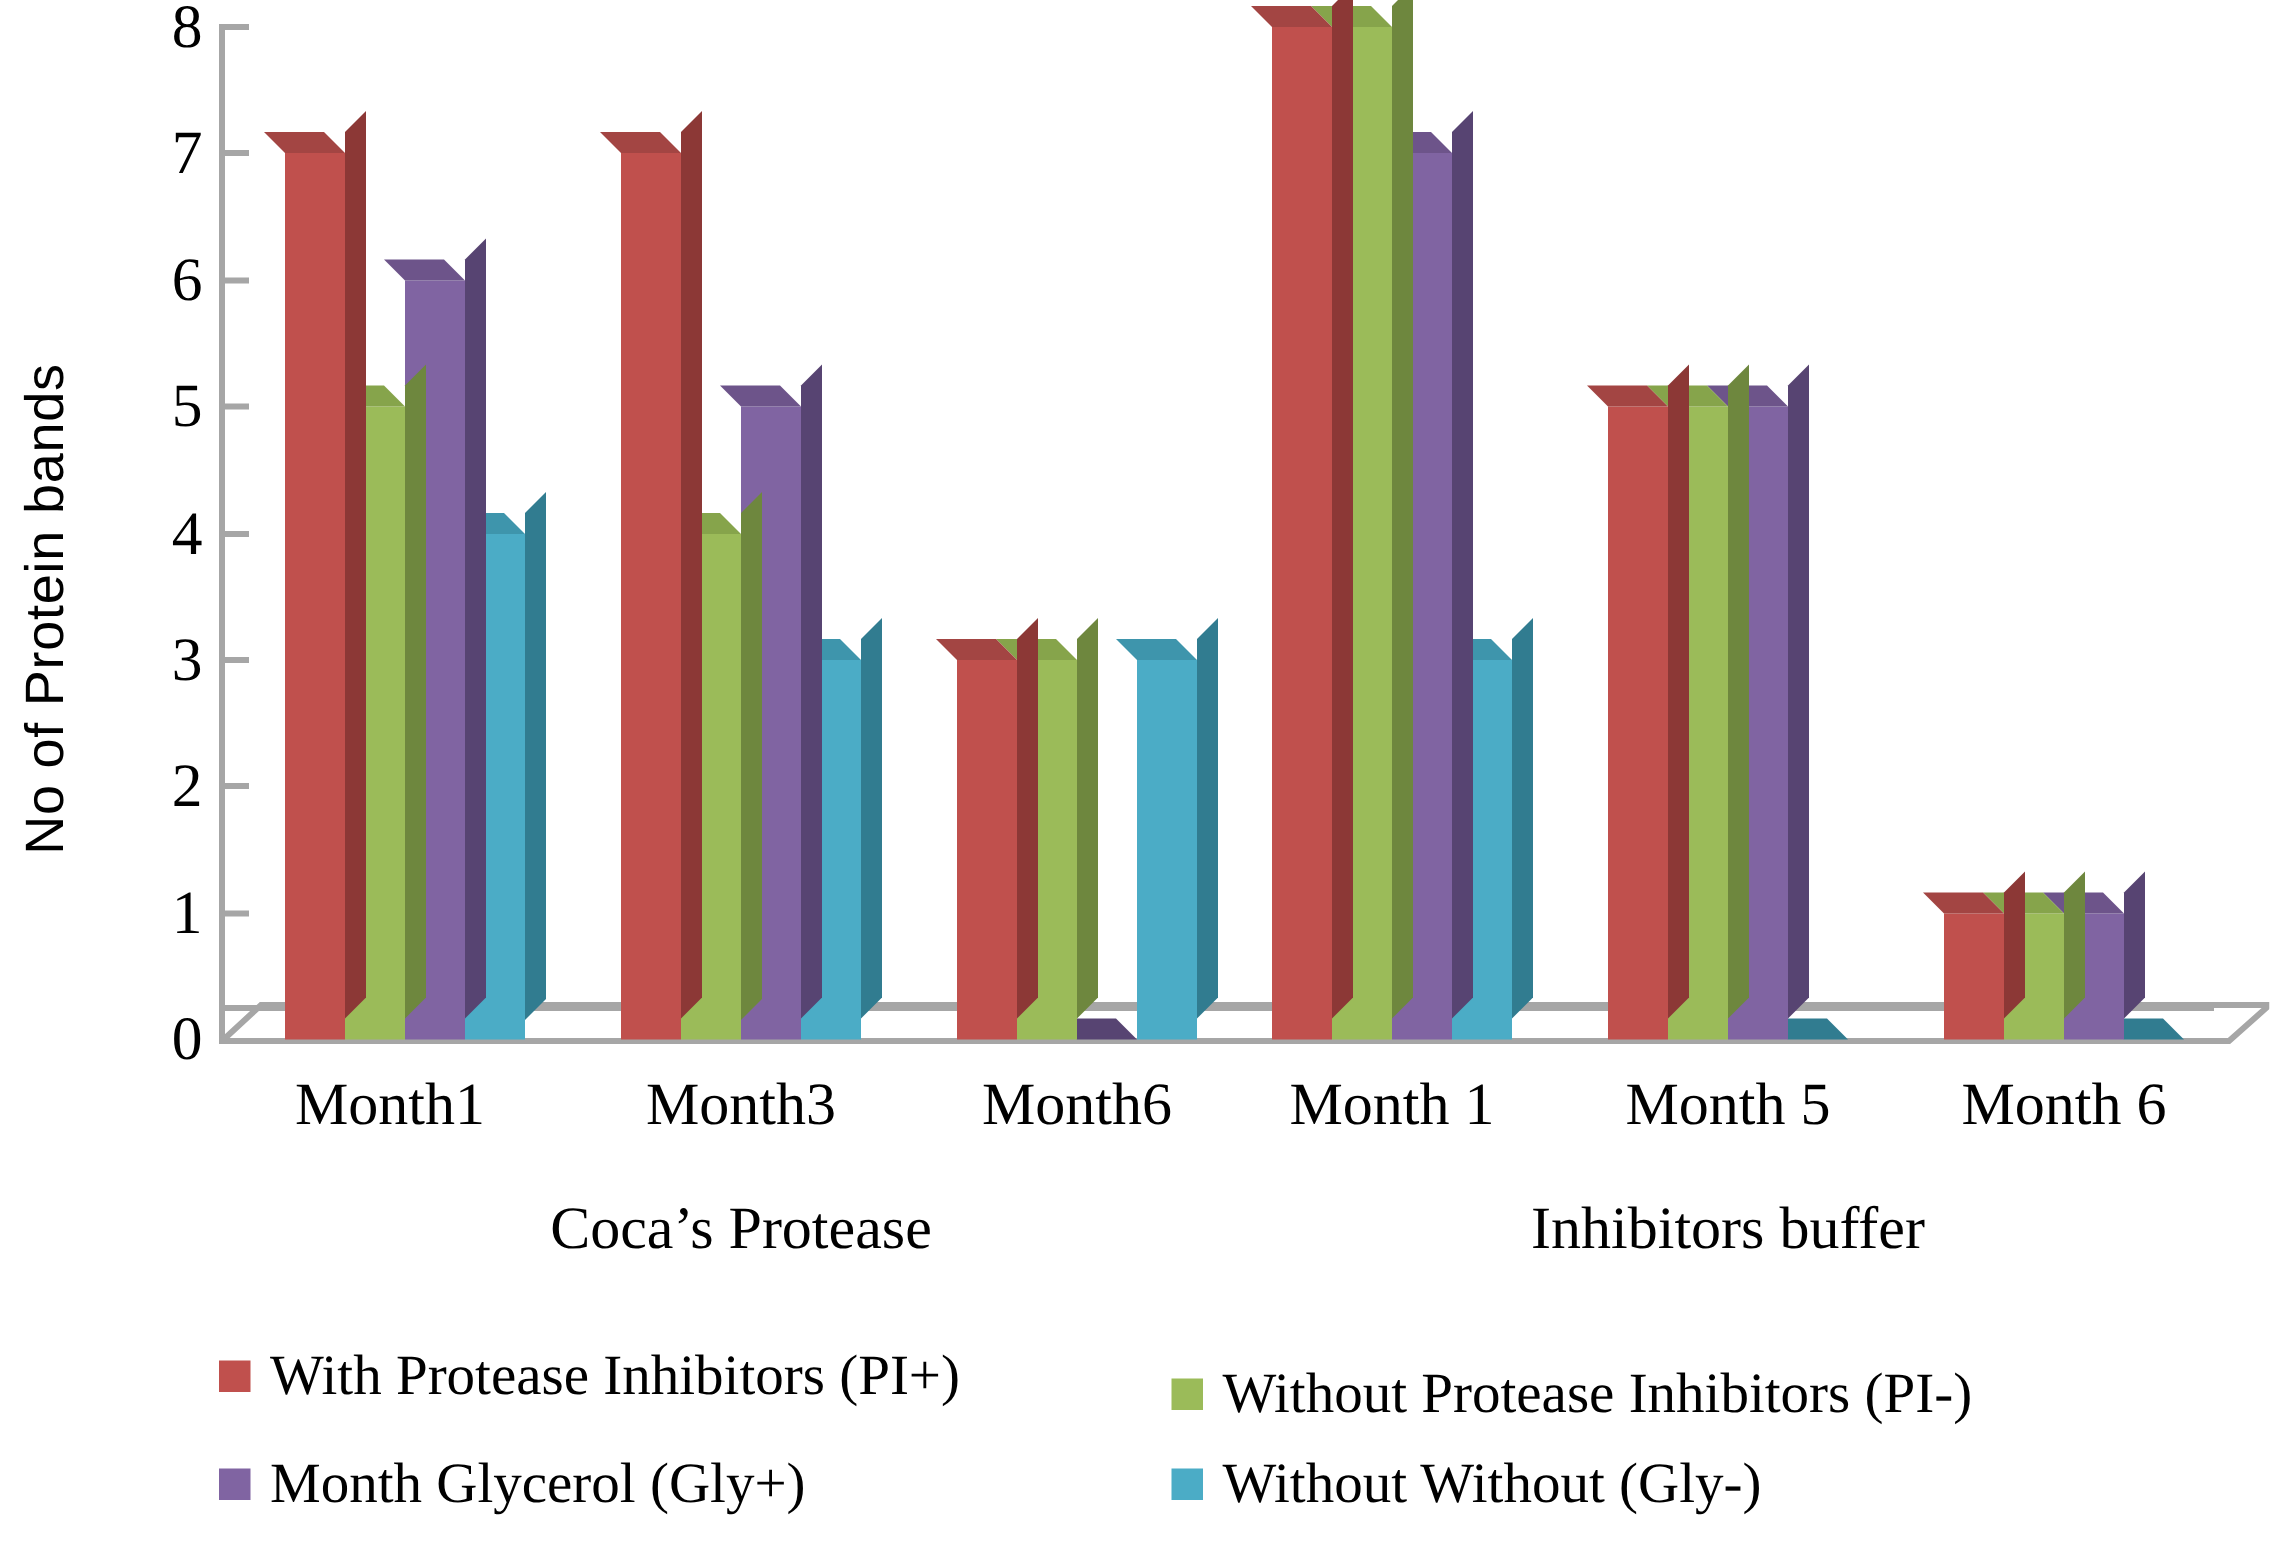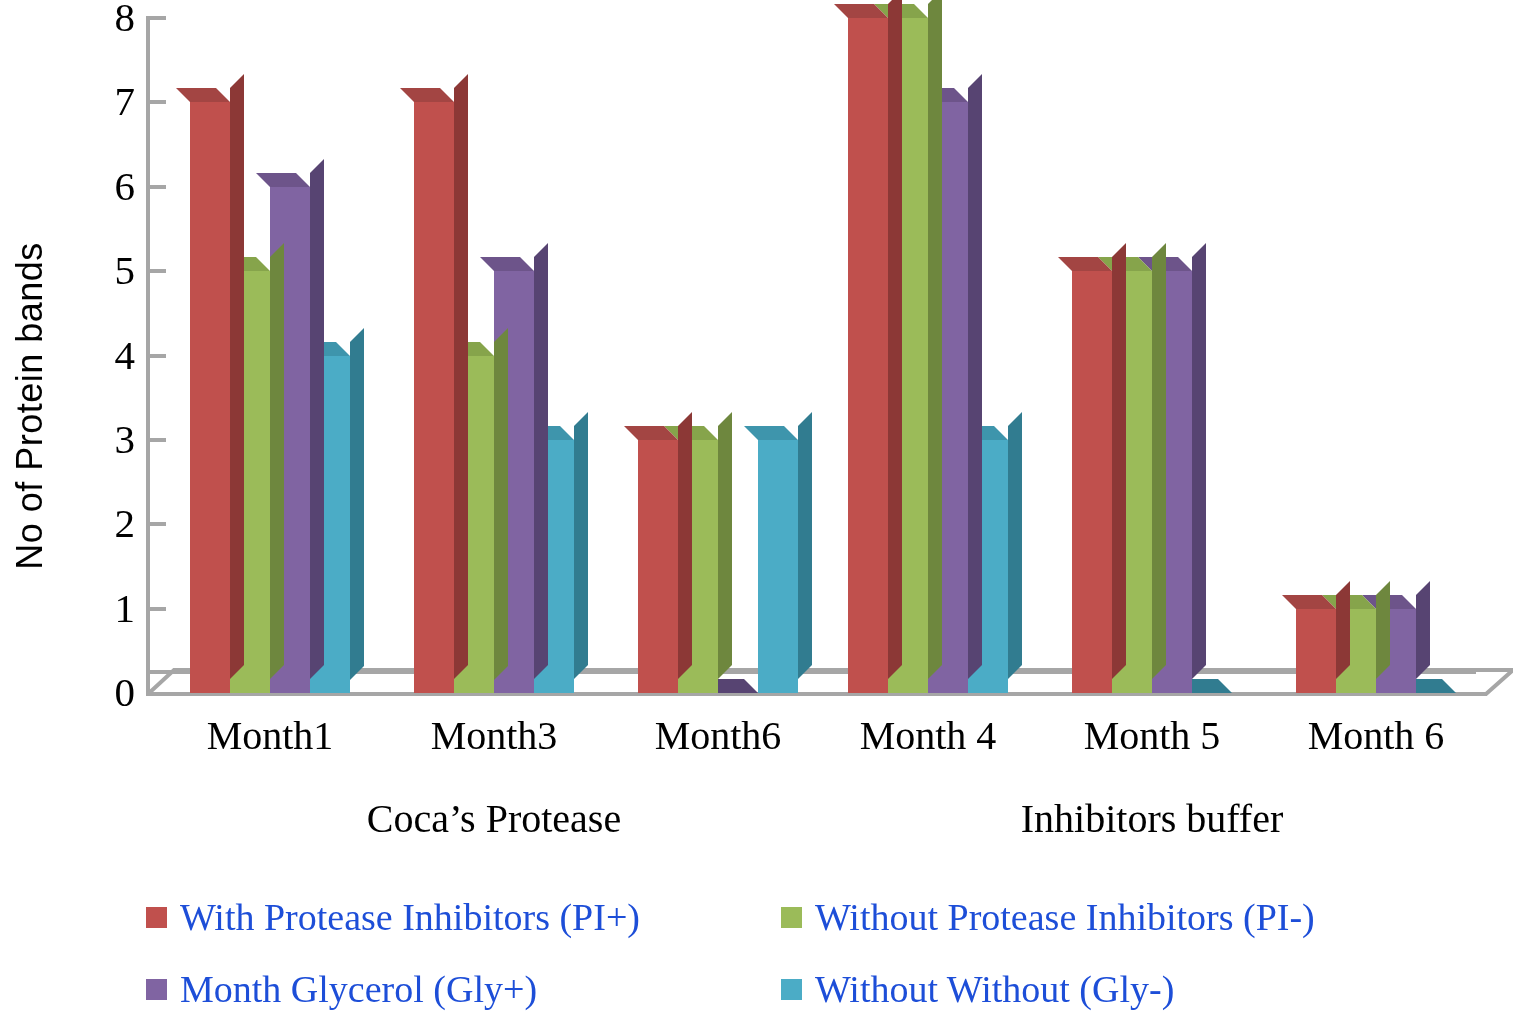--- a/index.html
+++ b/index.html
@@ -49,21 +49,21 @@
   }
   .group-label{
     position:absolute;top:795px;text-align:center;
     font-family:"Liberation Serif",serif;font-size:40px;color:#000;white-space:nowrap;
   }
 
   
   #legend{position:absolute;left:146px;top:898px;width:1367px;}
   .legend-item{position:absolute;display:flex;align-items:center;white-space:nowrap;}
   .legend-swatch{width:21px;height:21px;flex:0 0 auto;margin-right:13px;}
-  .legend-text{font-family:"Liberation Serif",serif;font-size:38px;color:#1d4ed8;line-height:1;}
+  .legend-text{font-family:"Liberation Serif",serif;font-size:38px;color:#000000;line-height:1;}
 </style>
 </head>
 <body>
 
 <div id="root">
 
   <div id="ylabel">No of Protein bands</div>
 
   <div id="ytick-wrap">
       <div class="ytick-label" style="top: 672px;">0</div>
@@ -207,38 +207,38 @@
         <div class="side" style="background: rgb(87, 68, 114);"></div>
         <div class="face" style="background: rgb(128, 100, 162);"></div>
         <div class="top" style="background: rgb(109, 84, 138);"></div>
       </div>
       <div class="bar" style="left: 1270px; width: 40px; height: 0px; bottom: 7px; z-index: 97;">
         <div style="position: absolute; left: 0px; bottom: 0px; width: 40px; height: 14px; background: rgb(49, 124, 144); transform: skewX(45deg); transform-origin: left bottom;"></div>
       </div>
     </div>
 
   <div id="catlabels">
-      <div class="cat-label" style="left: 110px; width: 320px;">Month1</div>
+      <div class="cat-label" style="left: 100px; width: 320px;">Month1</div>
       <div class="cat-label" style="left: 334px; width: 320px;">Month3</div>
       <div class="cat-label" style="left: 558px; width: 320px;">Month6</div>
-      <div class="cat-label" style="left: 768px; width: 320px;">Month 4</div>
+      <div class="cat-label" style="left: 768px; width: 320px;">Month 1</div>
       <div class="cat-label" style="left: 992px; width: 320px;">Month 5</div>
       <div class="cat-label" style="left: 1216px; width: 320px;">Month 6</div>
     </div>
   <div id="grouplabels">
       <div class="group-label" style="left: 244px; width: 500px;">Coca’s Protease</div>
       <div class="group-label" style="left: 902px; width: 500px;">Inhibitors buffer</div>
     </div>
 
   <div id="legend">
       <div class="legend-item" style="left: 0px; top: 0px;">
         <span class="legend-swatch" style="background: rgb(192, 80, 77);"></span>
         <span class="legend-text">With Protease Inhibitors (PI+)</span>
       </div>
-      <div class="legend-item" style="left: 635px; top: 0px; align-items: center;">
+      <div class="legend-item" style="left: 635px; top: 12px; align-items: center;">
         <span class="legend-swatch" style="background: rgb(155, 187, 89);"></span>
         <span class="legend-text">Without Protease Inhibitors (PI-)</span>
       </div>
       <div class="legend-item" style="left: 0px; top: 72px;">
         <span class="legend-swatch" style="background: rgb(128, 100, 162);"></span>
         <span class="legend-text">Month Glycerol (Gly+)</span>
       </div>
       <div class="legend-item" style="left: 635px; top: 72px;">
         <span class="legend-swatch" style="background: rgb(75, 172, 198);"></span>
         <span class="legend-text">Without Without (Gly-)</span>

